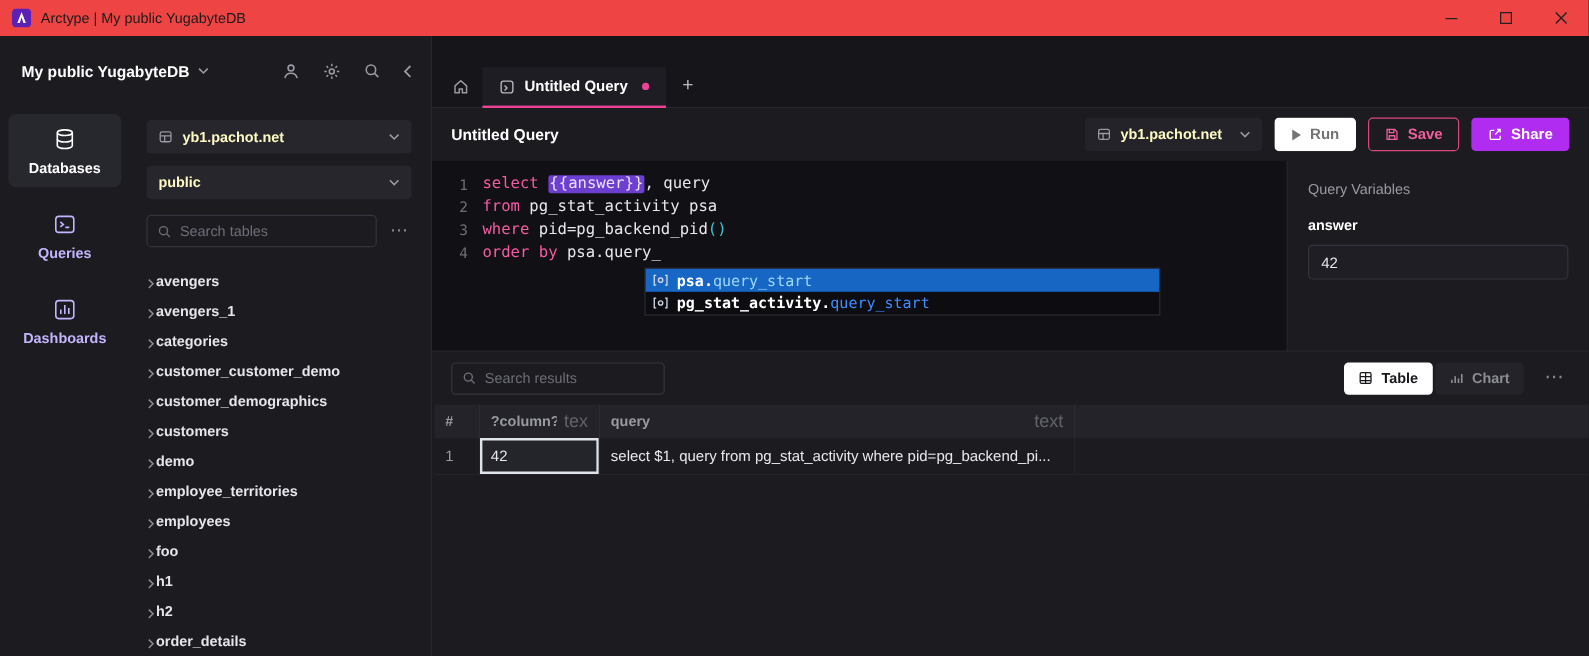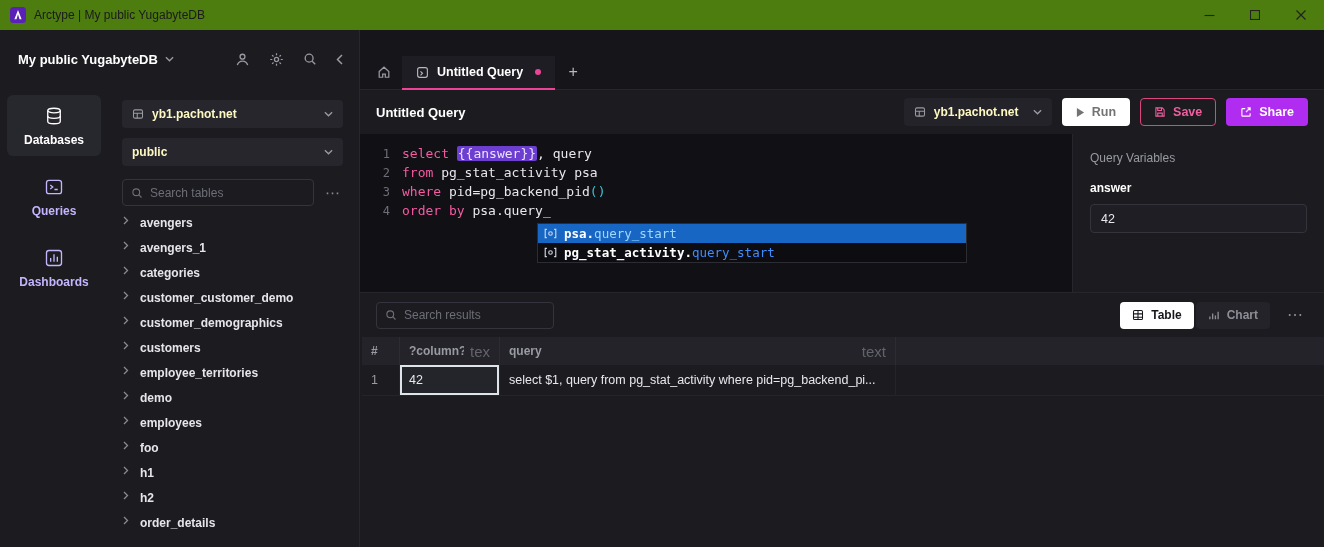--- a/index.html
+++ b/index.html
@@ -2,21 +2,21 @@
 <html><head>
 <meta charset="utf-8">
 <style>
   * { margin:0; padding:0; box-sizing:border-box; }
   html,body { width:1324px; height:547px; overflow:hidden; background:#0e0e11;
     font-family:"Liberation Sans", sans-serif; }
   .app { width:1324px; height:547px; display:flex; flex-direction:column;
     background:#1b1b20; color:#e8e8ec; font-size:12px; }
 
   
-  .titlebar { height:30px; background:#4d7c0f; display:flex; align-items:center;
+  .titlebar { height:30px; background:#ef4444; display:flex; align-items:center;
     justify-content:space-between; flex:none; }
   .titlebar-left { display:flex; align-items:center; gap:8px; padding-left:10px; }
   .titlebar-title { font-size:12px; color:#1b1b1b; }
   .window-controls { display:flex; height:100%; }
   .wc { width:46px; height:100%; display:flex; align-items:center; justify-content:center; cursor:pointer; }
 
   
   .body { flex:1; display:flex; min-height:0; }
 
   
@@ -46,21 +46,21 @@
 
   .search-row { display:flex; align-items:center; gap:8px; margin:3px 0 10px; flex:none; }
   .search-box { flex:1; height:27px; border:1px solid #34343c; border-radius:4px; display:flex;
     align-items:center; gap:7px; padding:0 8px; color:#6e6e78; }
   .search-box input { flex:1; min-width:0; background:transparent; border:0; outline:0;
     color:#e8e8ec; font-size:12px; font-family:"Liberation Sans", sans-serif; }
   .search-box input::placeholder { color:#6e6e78; }
   .more-btn { color:#8a8a93; font-size:15px; cursor:pointer; padding:0 3px; line-height:1; }
 
   .table-list { flex:1; overflow:hidden; padding-left:1px; }
-  .table-item { height:25px; display:flex; align-items:flex-start; gap:11px; cursor:pointer;
+  .table-item { height:25px; display:flex; align-items:flex-end; gap:1px; cursor:pointer;
     color:#e6e6ea; }
   .table-item .ti-chev { color:#8a8a93; display:flex; flex:none; }
   .table-item-label { font-size:12px; font-weight:600; white-space:nowrap; }
 
   
   .main { flex:1; min-width:0; display:flex; flex-direction:column; background:#1b1b20; }
 
   .tabbar { height:60px; flex:none; background:#16161a; display:flex; align-items:flex-end;
     padding-left:6px; border-bottom:1px solid #26262c; }
   .tab-home { width:36px; height:34px; display:flex; align-items:center; justify-content:center;
@@ -333,29 +333,29 @@
                   </svg>
                 </span>
                 <span class="table-item-label">customers</span>
               </div>
               <div class="table-item">
                 <span class="ti-chev">
                   <svg width="6" height="9" viewBox="0 0 6 9">
                     <path d="M1 1l3.5 3.5L1 8" stroke="currentColor" fill="none" stroke-width="1.3"></path>
                   </svg>
                 </span>
+                <span class="table-item-label">demo</span>
+              </div>
+              <div class="table-item">
+                <span class="ti-chev">
+                  <svg width="6" height="9" viewBox="0 0 6 9">
+                    <path d="M1 1l3.5 3.5L1 8" stroke="currentColor" fill="none" stroke-width="1.3"></path>
+                  </svg>
+                </span>
                 <span class="table-item-label">employee_territories</span>
-              </div>
-              <div class="table-item">
-                <span class="ti-chev">
-                  <svg width="6" height="9" viewBox="0 0 6 9">
-                    <path d="M1 1l3.5 3.5L1 8" stroke="currentColor" fill="none" stroke-width="1.3"></path>
-                  </svg>
-                </span>
-                <span class="table-item-label">demo</span>
               </div>
               <div class="table-item">
                 <span class="ti-chev">
                   <svg width="6" height="9" viewBox="0 0 6 9">
                     <path d="M1 1l3.5 3.5L1 8" stroke="currentColor" fill="none" stroke-width="1.3"></path>
                   </svg>
                 </span>
                 <span class="table-item-label">employees</span>
               </div>
               <div class="table-item">

